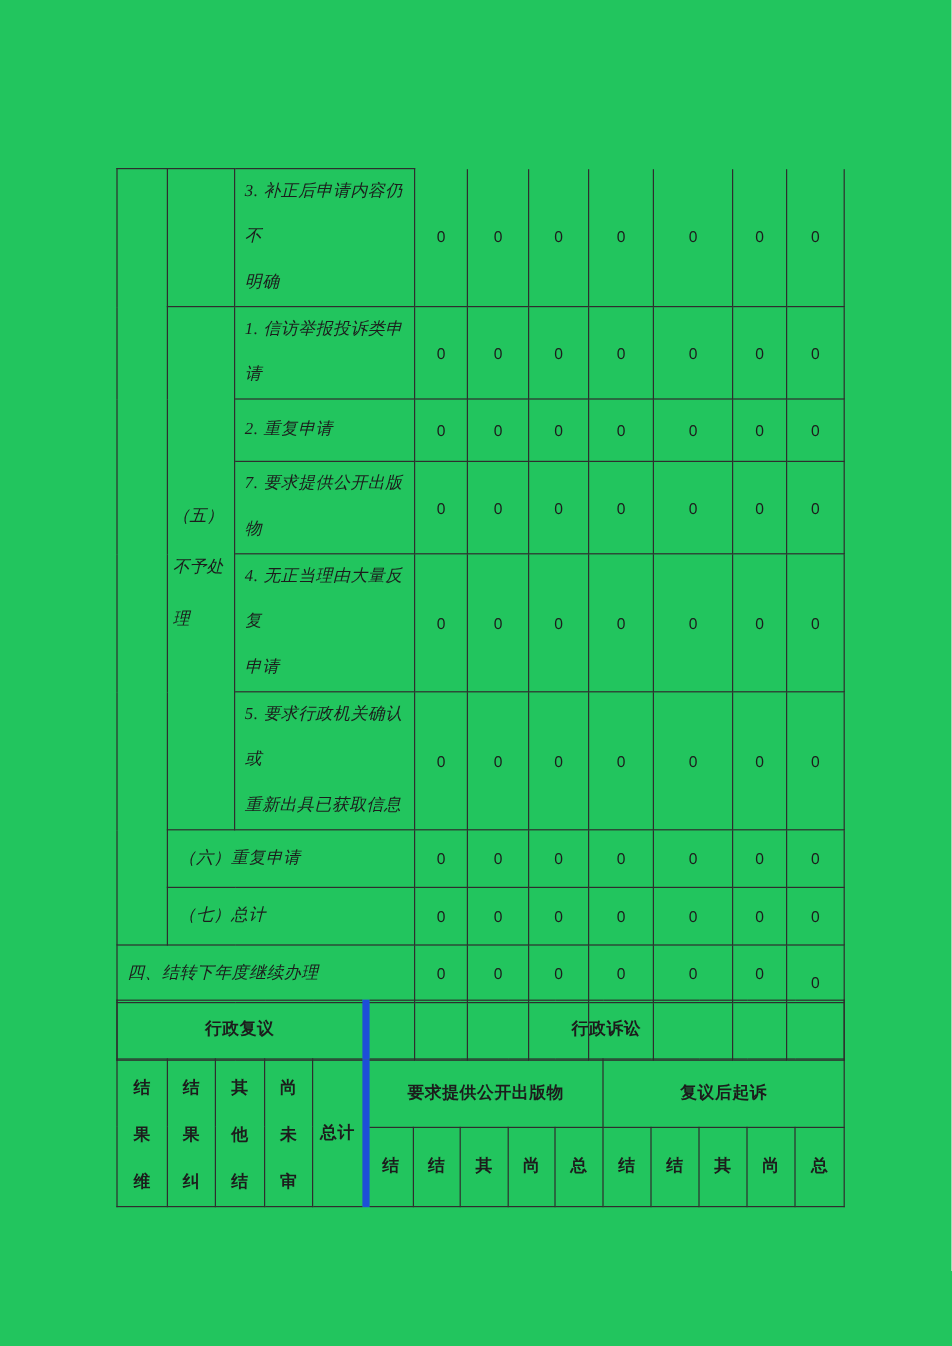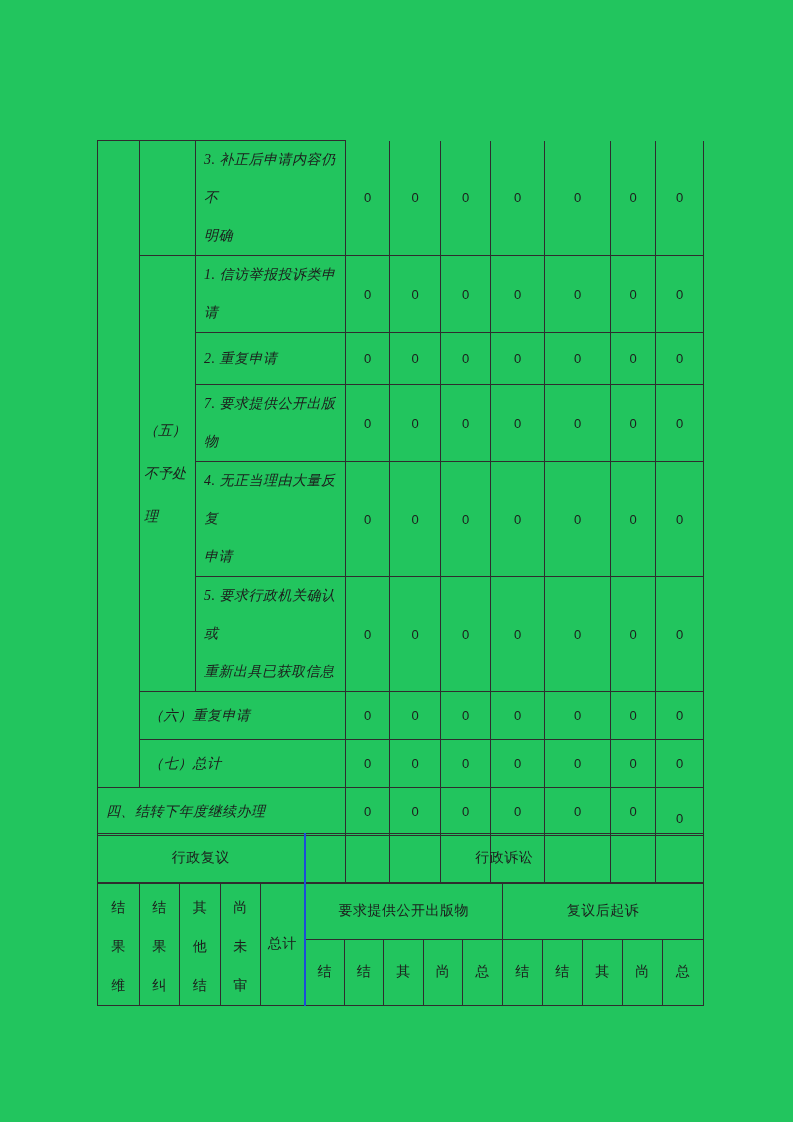--- a/index.html
+++ b/index.html
@@ -60,22 +60,22 @@
     position:absolute; left:137px; top:797px;
     font-size:20px; font-weight:bold; letter-spacing:1.5px;
     white-space:nowrap;
   }
 
   
   .t2 { position:absolute; left:97px; top:833px; width:607px; }
   .t2 .hr1 { height:49px; }
   .t2 .hr2 { height:51px; }
   .t2 .hr3 { height:60px; }
-  .t2 td { text-align:center; vertical-align:middle; letter-spacing:0.5px; }
-  .t2 td.thickL { border-left:2px solid #1d4ed8; }
+  .t2 td { text-align:center; vertical-align:middle; letter-spacing:0.5px;font-weight:bold; }
+  .t2 td.thickL { border-left:6px solid #1d4ed8; }
   .t2 td.vert { vertical-align:top; padding-top:5px; }
   .t2 .vtxt {
     display:inline-block; width:16px;
     word-break:break-all; line-height:39px;
   }
 </style>
 </head>
 <body>
 
 <div class="page">

